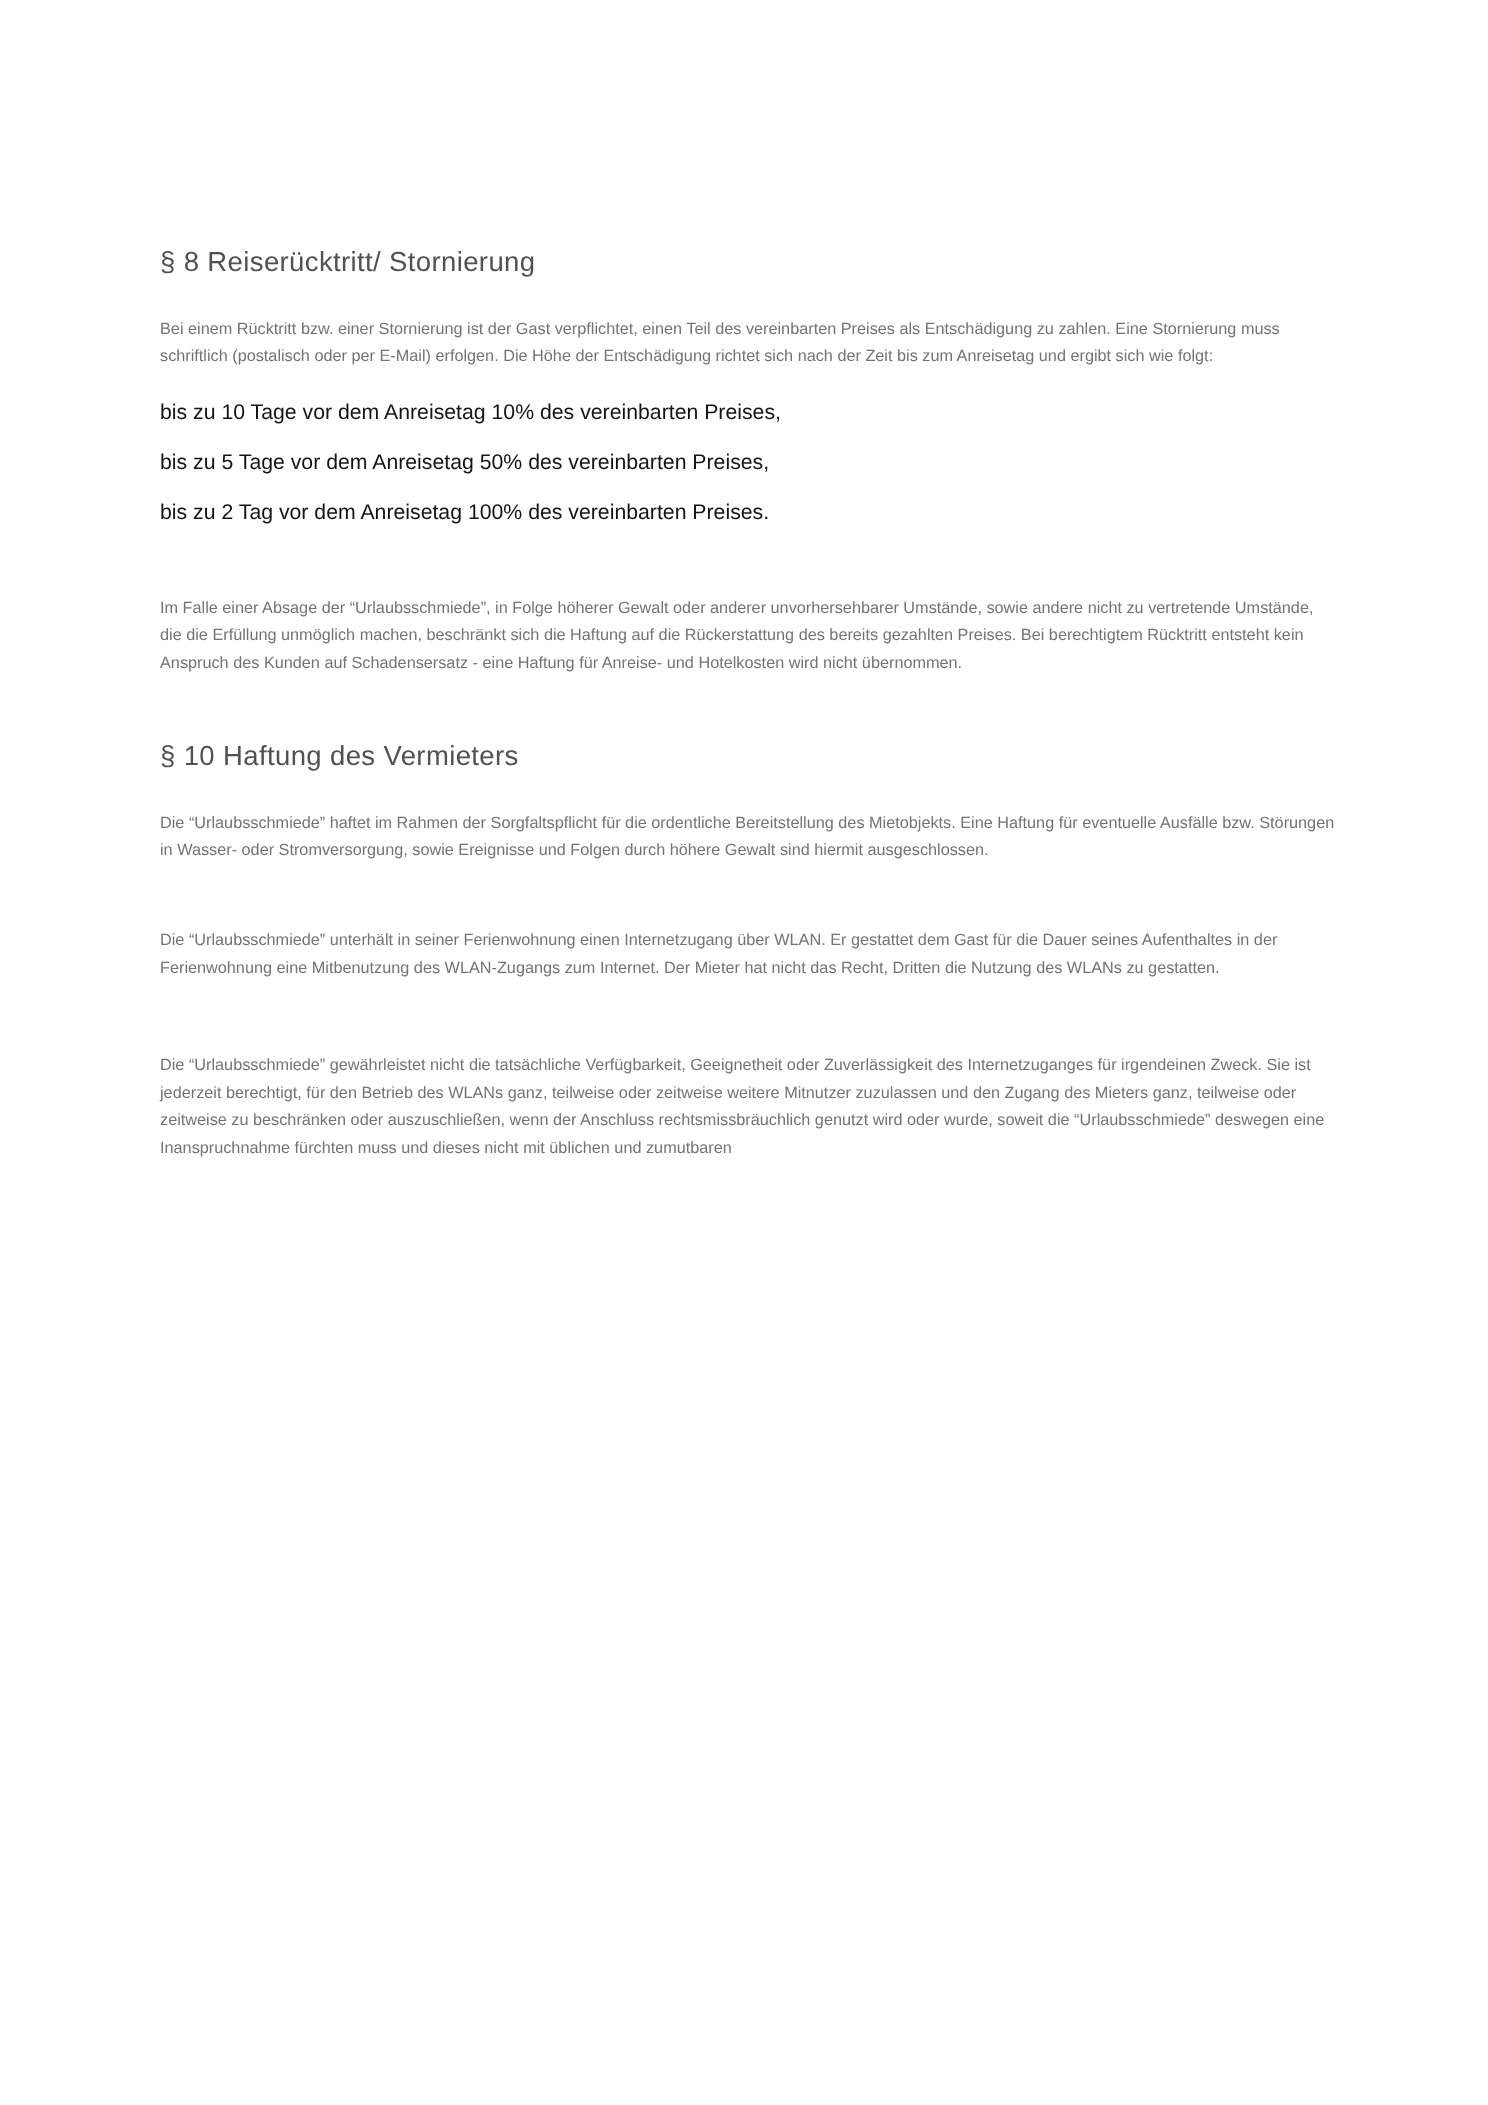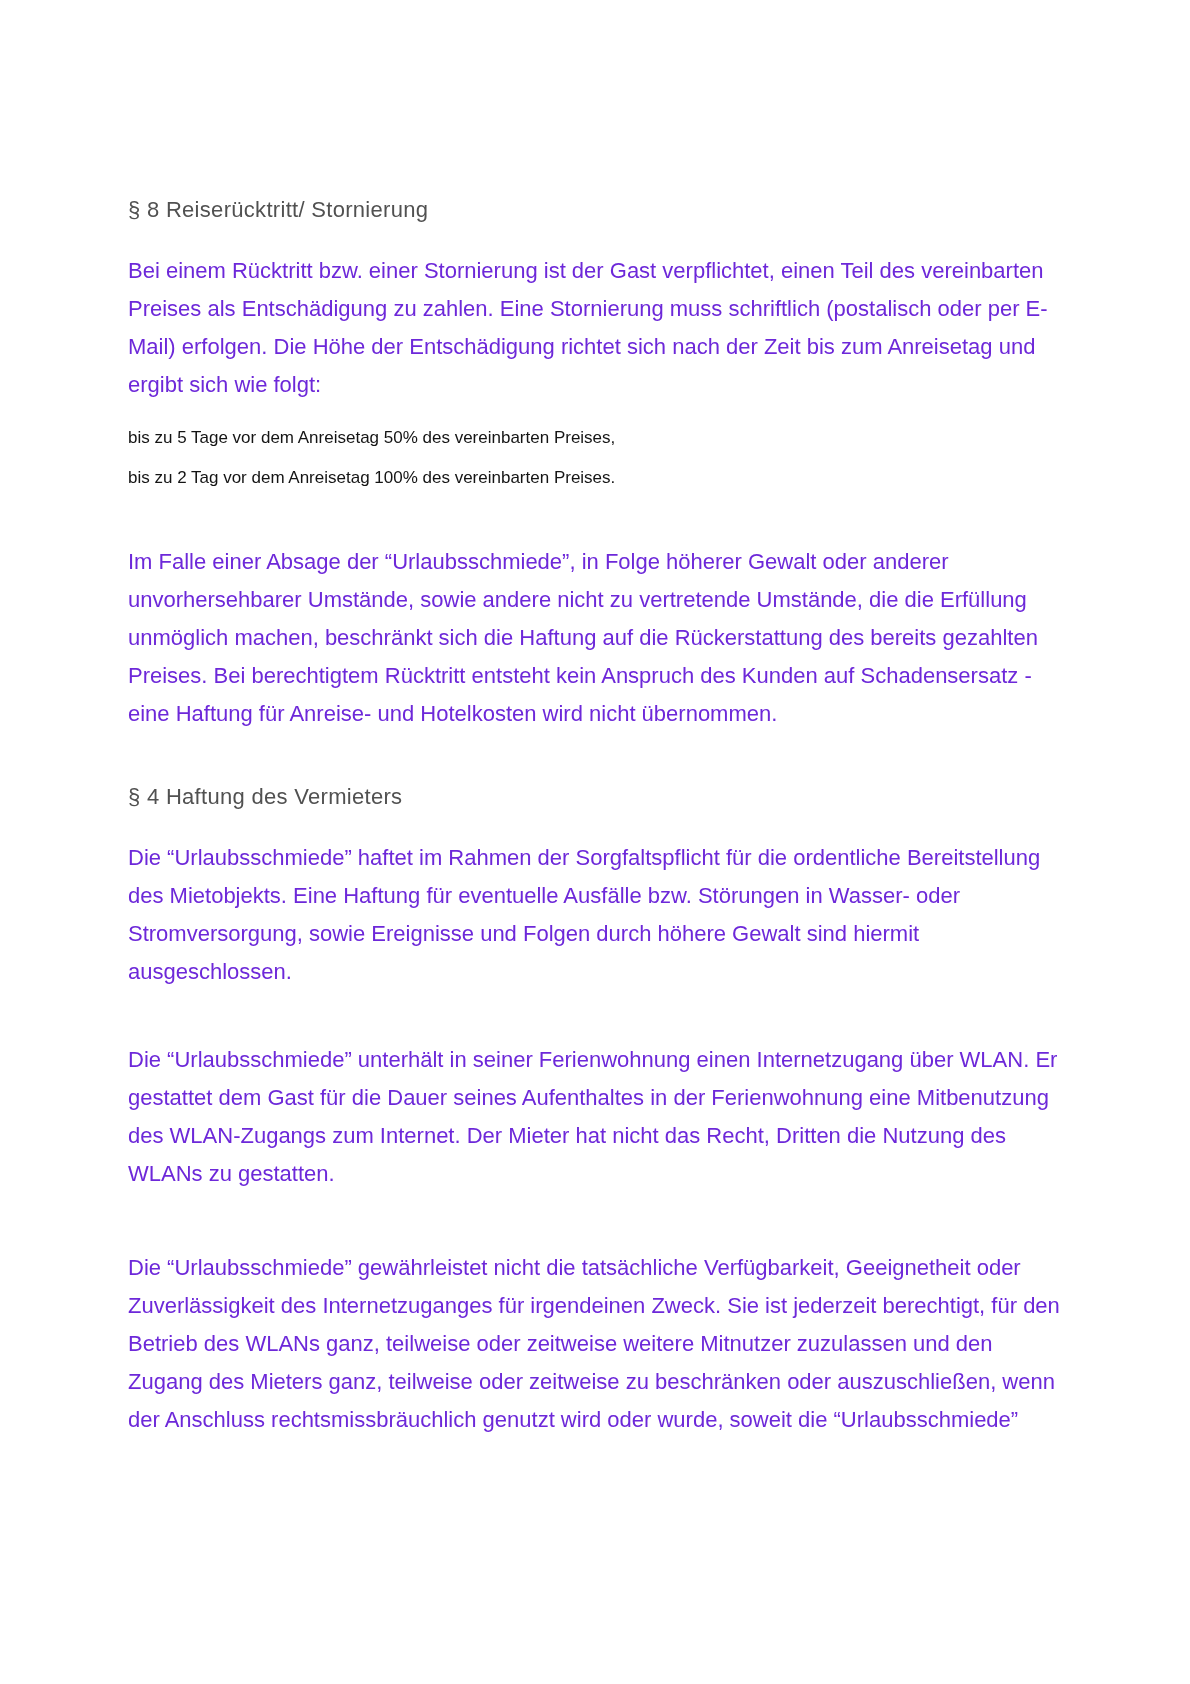--- a/index.html
+++ b/index.html
@@ -31,23 +31,23 @@
     letter-spacing: 0.3px;
     margin: 0 0 28px 0;
   }
   .section {
     margin-bottom: 50px;
   }
   .section:last-child {
     margin-bottom: 0;
   }
   .para {
-    font-size: 22px;
-    line-height: 38px;
-    color: #6d28d9;
+    font-size: 13px;
+    line-height: 22px;
+    color: #737373;
     margin: 0;
   }
   .para + .para {
     margin-top: 56px;
   }
   .cancellation-list {
     margin-top: 9px;
   }
   .list-line {
     font-size: 17px;
@@ -60,31 +60,32 @@
 </head>
 <body>
 
 <div class="page">
   <div class="content">
 
     <section class="section">
       <h2 class="section-heading">§ 8 Reiserücktritt/ Stornierung</h2>
       <p class="para">Bei einem Rücktritt bzw. einer Stornierung ist der Gast verpflichtet, einen Teil des vereinbarten Preises als Entschädigung zu zahlen. Eine Stornierung muss schriftlich (postalisch oder per E-Mail) erfolgen. Die Höhe der Entschädigung richtet sich nach der Zeit bis zum Anreisetag und ergibt sich wie folgt:</p>
       <div class="cancellation-list">
+        <p class="list-line">bis zu 10 Tage vor dem Anreisetag 10% des vereinbarten Preises,</p>
         <p class="list-line">bis zu 5 Tage vor dem Anreisetag 50% des vereinbarten Preises,</p>
         <p class="list-line">bis zu 2 Tag vor dem Anreisetag 100% des vereinbarten Preises.</p>
       </div>
     </section>
 
     <section class="section">
       <p class="para">Im Falle einer Absage der “Urlaubsschmiede”, in Folge höherer Gewalt oder anderer unvorhersehbarer Umstände, sowie andere nicht zu vertretende Umstände, die die Erfüllung unmöglich machen, beschränkt sich die Haftung auf die Rückerstattung des bereits gezahlten Preises. Bei berechtigtem Rücktritt entsteht kein Anspruch des Kunden auf Schadensersatz - eine Haftung für Anreise- und Hotelkosten wird nicht übernommen.</p>
     </section>
 
     <section class="section">
-      <h2 class="section-heading">§ 4 Haftung des Vermieters</h2>
+      <h2 class="section-heading">§ 10 Haftung des Vermieters</h2>
       <p class="para">Die “Urlaubsschmiede” haftet im Rahmen der Sorgfaltspflicht für die ordentliche Bereitstellung des Mietobjekts. Eine Haftung für eventuelle Ausfälle bzw. Störungen in Wasser- oder Stromversorgung, sowie Ereignisse und Folgen durch höhere Gewalt sind hiermit ausgeschlossen.</p>
     </section>
 
     <section class="section">
       <p class="para">Die “Urlaubsschmiede” unterhält in seiner Ferienwohnung einen Internetzugang über WLAN. Er gestattet dem Gast für die Dauer seines Aufenthaltes in der Ferienwohnung eine Mitbenutzung des WLAN-Zugangs zum Internet. Der Mieter hat nicht das Recht, Dritten die Nutzung des WLANs zu gestatten.</p>
       <p class="para">Die “Urlaubsschmiede” gewährleistet nicht die tatsächliche Verfügbarkeit, Geeignetheit oder Zuverlässigkeit des Internetzuganges für irgendeinen Zweck. Sie ist jederzeit berechtigt, für den Betrieb des WLANs ganz, teilweise oder zeitweise weitere Mitnutzer zuzulassen und den Zugang des Mieters ganz, teilweise oder zeitweise zu beschränken oder auszuschließen, wenn der Anschluss rechtsmissbräuchlich genutzt wird oder wurde, soweit die “Urlaubsschmiede” deswegen eine Inanspruchnahme fürchten muss und dieses nicht mit üblichen und zumutbaren</p>
     </section>
 
   </div>
 </div>

